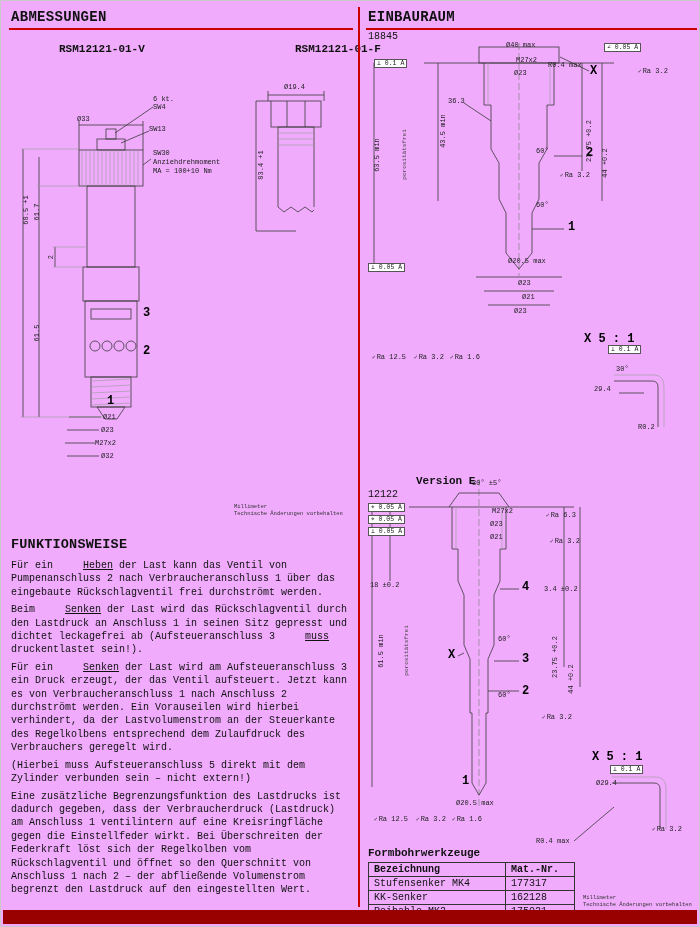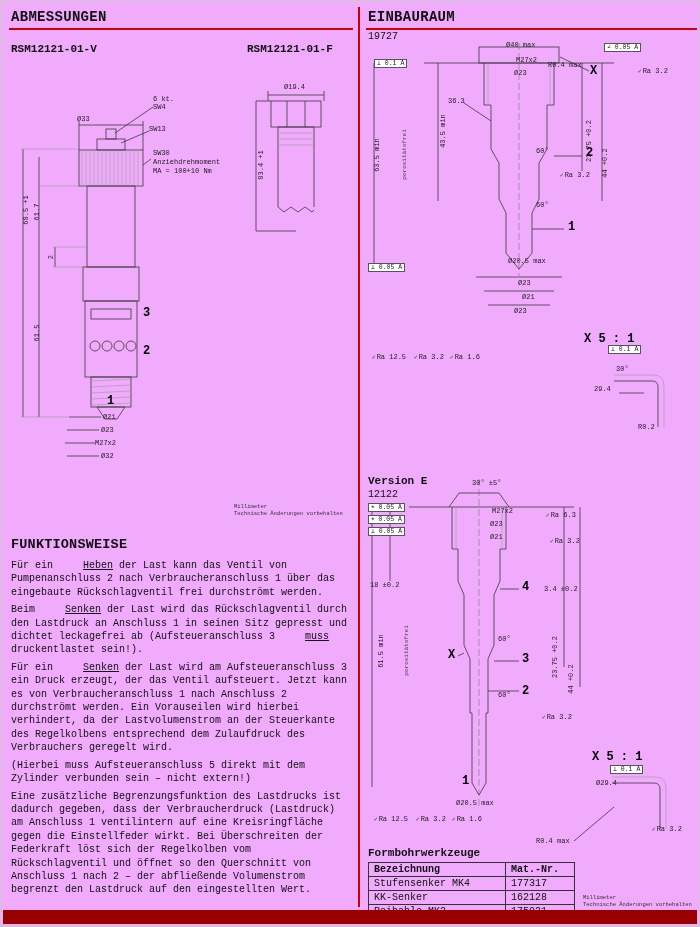--- a/index.html
+++ b/index.html
@@ -2,21 +2,21 @@
 <html><head>
 <meta charset="utf-8">
 <style>
   html,body{margin:0;padding:0;background:#e9e9e9;}
   .page{position:relative;width:698px;height:925px;background:#f0abfc;border:1px solid #c9c9c9;
         font-family:Liberation Mono, monospace;color:#111;overflow:hidden;}
   .h1{position:absolute;font-size:14px;font-weight:bold;letter-spacing:.3px;white-space:nowrap;}
   .rule{position:absolute;height:2px;background:#cc0000;}
   .divider{position:absolute;left:357px;top:6px;width:2px;height:900px;background:#cc0000;}
   .bar{position:absolute;left:2px;top:909px;width:694px;height:14px;background:#990000;}
-  .sub{position:absolute;font-size:11px;font-weight:bold;white-space:nowrap;}
+  .sub{position:absolute;font-size:11px;font-weight:bold;white-space:nowrap;margin-left:48px;}
   .mod{position:absolute;font-size:10px;white-space:nowrap;}
   .draw{position:absolute;}
   .draw svg{position:absolute;left:0;top:0;}
   .anno{position:absolute;font-size:7px;line-height:1.15;white-space:nowrap;color:#222;}
   .anno.b{font-size:12px;font-weight:bold;color:#000;}
   .anno.box{border:1px solid #555;padding:0 2px;font-size:6.5px;background:#fff;}
   .anno.sm{font-size:6px;color:#444;}
   .anno.fin::before{content:"\2713";margin-right:1px;font-size:6px;}
   .fw{position:absolute;left:10px;top:536px;width:342px;}
   .fw h2{font-size:13.5px;margin:0 0 7px;letter-spacing:.2px;}
@@ -116,21 +116,21 @@
     <p><span>Beim </span><span class="u">Senken</span><span> der Last wird das Rückschlagventil durch den Lastdruck an Anschluss 1 in seinen Sitz gepresst und dichtet leckagefrei ab (Aufsteueranschluss 3 </span><span class="u">muss</span><span> druckentlastet sein!).</span></p>
     <p><span>Für ein </span><span class="u">Senken</span><span> der Last wird am Aufsteueranschluss 3 ein Druck erzeugt, der das Ventil aufsteuert. Jetzt kann es von Verbraucheranschluss 1 nach Anschluss 2 durchströmt werden. Ein Vorauseilen wird hierbei verhindert, da der Lastvolumenstrom an der Steuerkante des Regelkolbens entsprechend dem Zulaufdruck des Verbrauchers geregelt wird.</span></p>
     <p>(Hierbei muss Aufsteueranschluss 5 direkt mit dem Zylinder verbunden sein – nicht extern!)</p>
     <p>Eine zusätzliche Begrenzungsfunktion des Lastdrucks ist dadurch gegeben, dass der Verbraucherdruck (Lastdruck) am Anschluss 1 ventilintern auf eine Kreisringfläche gegen die Einstellfeder wirkt. Bei Überschreiten der Federkraft löst sich der Regelkolben vom Rückschlagventil und öffnet so den Querschnitt von Anschluss 1 nach 2 – der abfließende Volumenstrom begrenzt den Lastdruck auf den eingestellten Wert.</p>
   </div>
 
   <div class="divider"></div>
 
   <div class="h1" style="left:367px;top:8px;">EINBAURAUM</div>
   <div class="rule" style="left:365px;top:27px;width:331px;"></div>
-  <div class="mod" style="left:367px;top:30px;">19727</div>
+  <div class="mod" style="left:367px;top:30px;">18845</div>
 
   <div class="draw" style="left:363px;top:40px;width:334px;height:432px;">
     <svg width="334" height="432">
       <path d="M155 2 V235" stroke="#888" stroke-width="0.7" stroke-dasharray="7 3" fill="none"></path>
       <g stroke="#3a3a3a" fill="none" stroke-width="0.8">
         <path d="M60 22 H250"></path>
         <rect x="115" y="6" width="80" height="16"></rect>
         <path d="M120 22 V64 M190 22 V64"></path>
         <path d="M120 64 H127 M190 64 H183"></path>
         <path d="M127 64 V108 M183 64 V108"></path>

